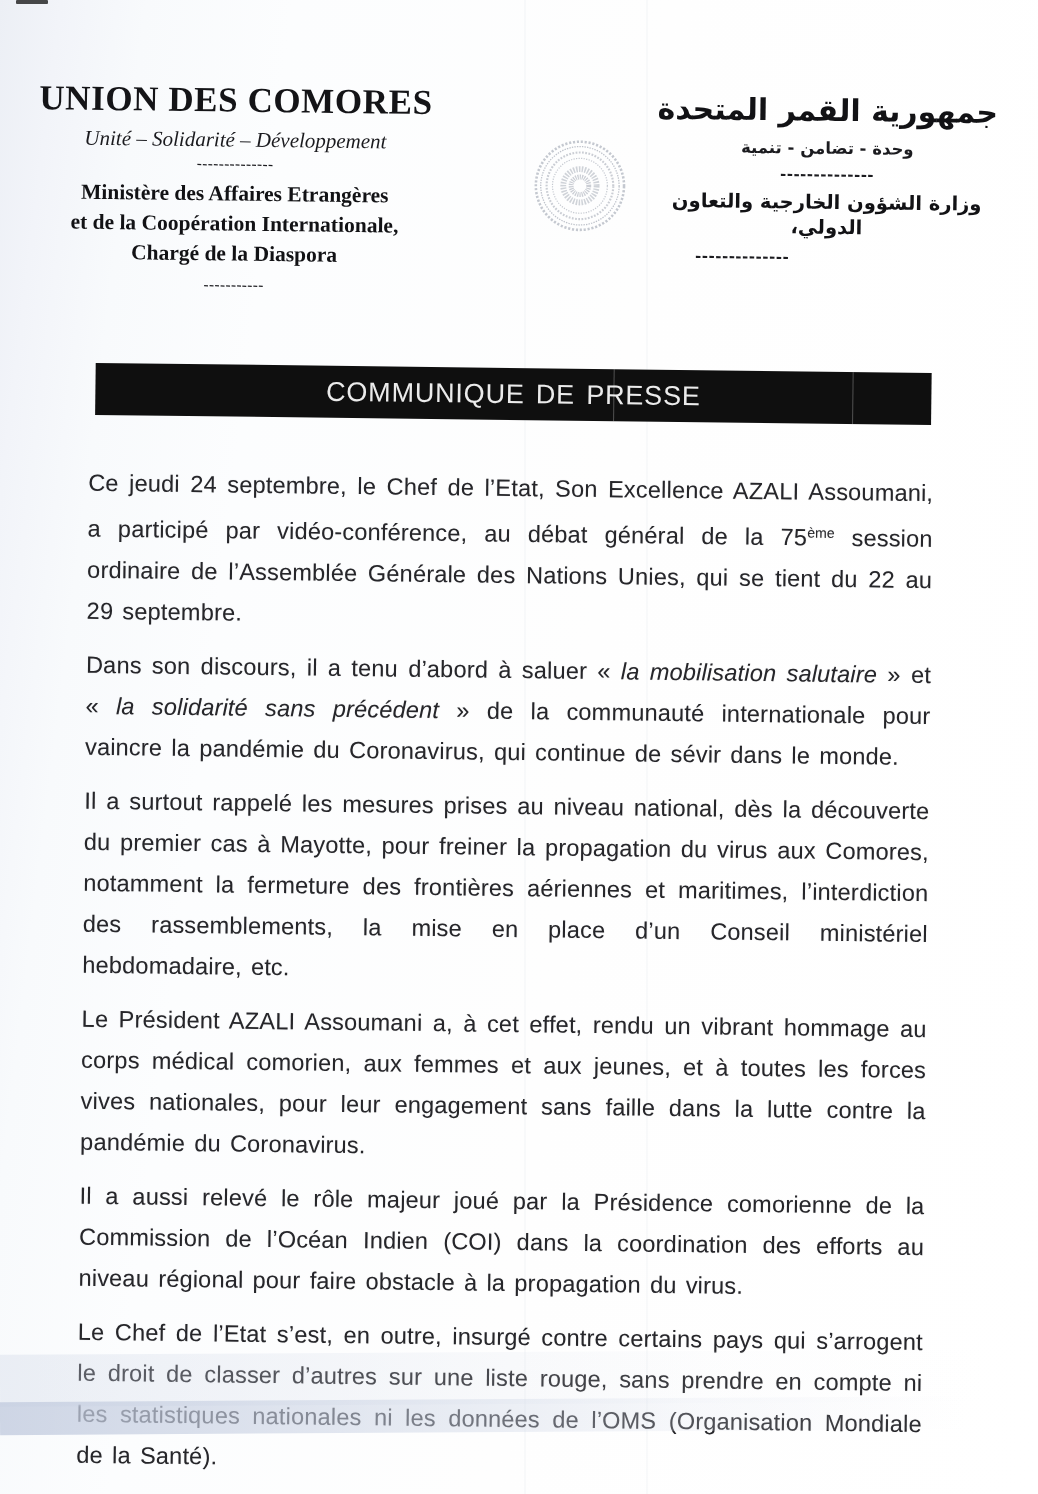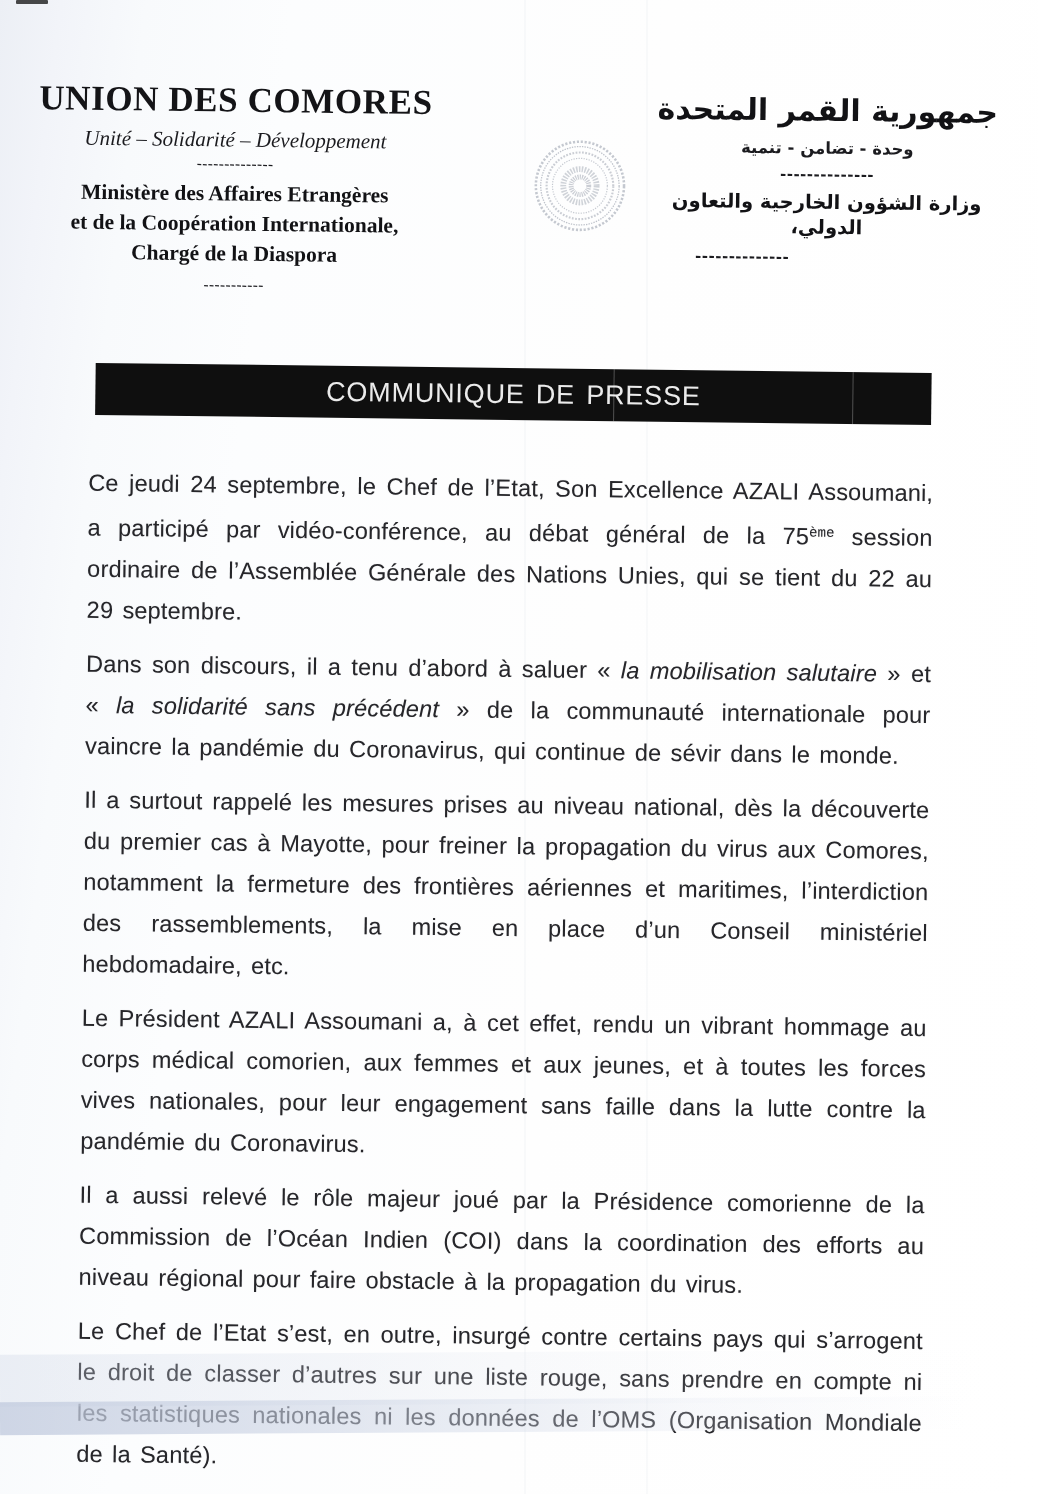--- a/index.html
+++ b/index.html
@@ -67,21 +67,21 @@
   .body-text { position:absolute; left:92px; top:468px; width:845px; }
   .body-para {
     margin:0 0 13px 0;
     font-size:23.5px; line-height:41px;
     text-align:justify; text-justify:inter-word;
     color:#26262a; word-spacing:2.5px; letter-spacing:.2px;
     text-shadow:0 0 1px rgba(60,60,65,.22);
   }
   .body-para:last-child { margin-bottom:0; }
   .body-para em { font-style:italic; }
-  .body-para .sup { font-size:.6em; vertical-align:.55em; letter-spacing:0;font-family:Liberation Mono, monospace; }
+  .body-para .sup { font-size:.6em; vertical-align:.55em; letter-spacing:0; }
 </style>
 </head>
 <body>
 
 <div class="page">
   <div class="scan-mark-top"></div>
   <div class="scan-streak-v" style="left:524px"></div>
   <div class="scan-streak-v" style="left:646px"></div>
 
   <div class="content">

